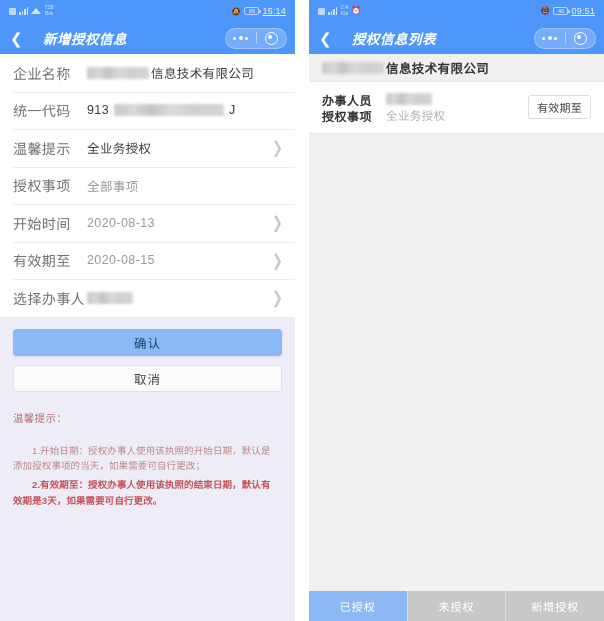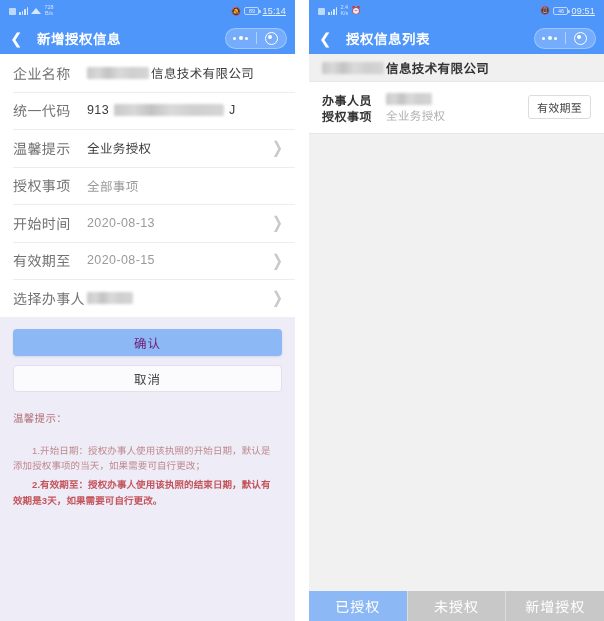--- a/index.html
+++ b/index.html
@@ -141,21 +141,22 @@
     line-height: 1;
     width: 14px;
     font-weight: 300;
     cursor: pointer;
   }
   .nav-title {
     color: #ffffff;
     font-size: 13.5px;
     font-weight: 700;
     letter-spacing: .5px;
-    margin-left: 13px;
+    margin-left: 19px;
+    font-style: italic;
   }
   .nav-capsule {
     margin-left: auto;
     width: 62px;
     height: 21px;
     border-radius: 11px;
     background: rgba(255,255,255,0.22);
     display: flex;
     align-items: center;
     border: .5px solid rgba(255,255,255,0.3);
@@ -275,21 +276,21 @@
     display: flex;
     align-items: center;
     justify-content: center;
     font-size: 12.5px;
     letter-spacing: 1px;
     cursor: pointer;
     box-sizing: border-box;
   }
   .btn-primary {
     background: #8cb8f5;
-    color: #701a75;
+    color: #0c4a6e;
     margin-bottom: 9px;
     box-shadow: 0 1px 2px rgba(90,120,170,.18);
     text-align: right;
   }
   .btn-secondary {
     background: #fbfbfd;
     color: #454545;
     border: 1px solid #e2e0ee;
   }
   .tips {
@@ -388,21 +389,21 @@
   .tabbar {
     height: 30px;
     display: flex;
     flex: 0 0 auto;
   }
   .tab {
     flex: 1;
     display: flex;
     align-items: center;
     justify-content: center;
-    font-size: 14px;
+    font-size: 11px;
     letter-spacing: 1px;
     color: #ffffff;
     background: #c8c8c8;
     cursor: pointer;
     border-right: 1px solid #dcdcdc;
     box-sizing: border-box;
   }
   .tab:last-child { border-right: none; }
   .tab.active {
     background: #8cb8f5;

